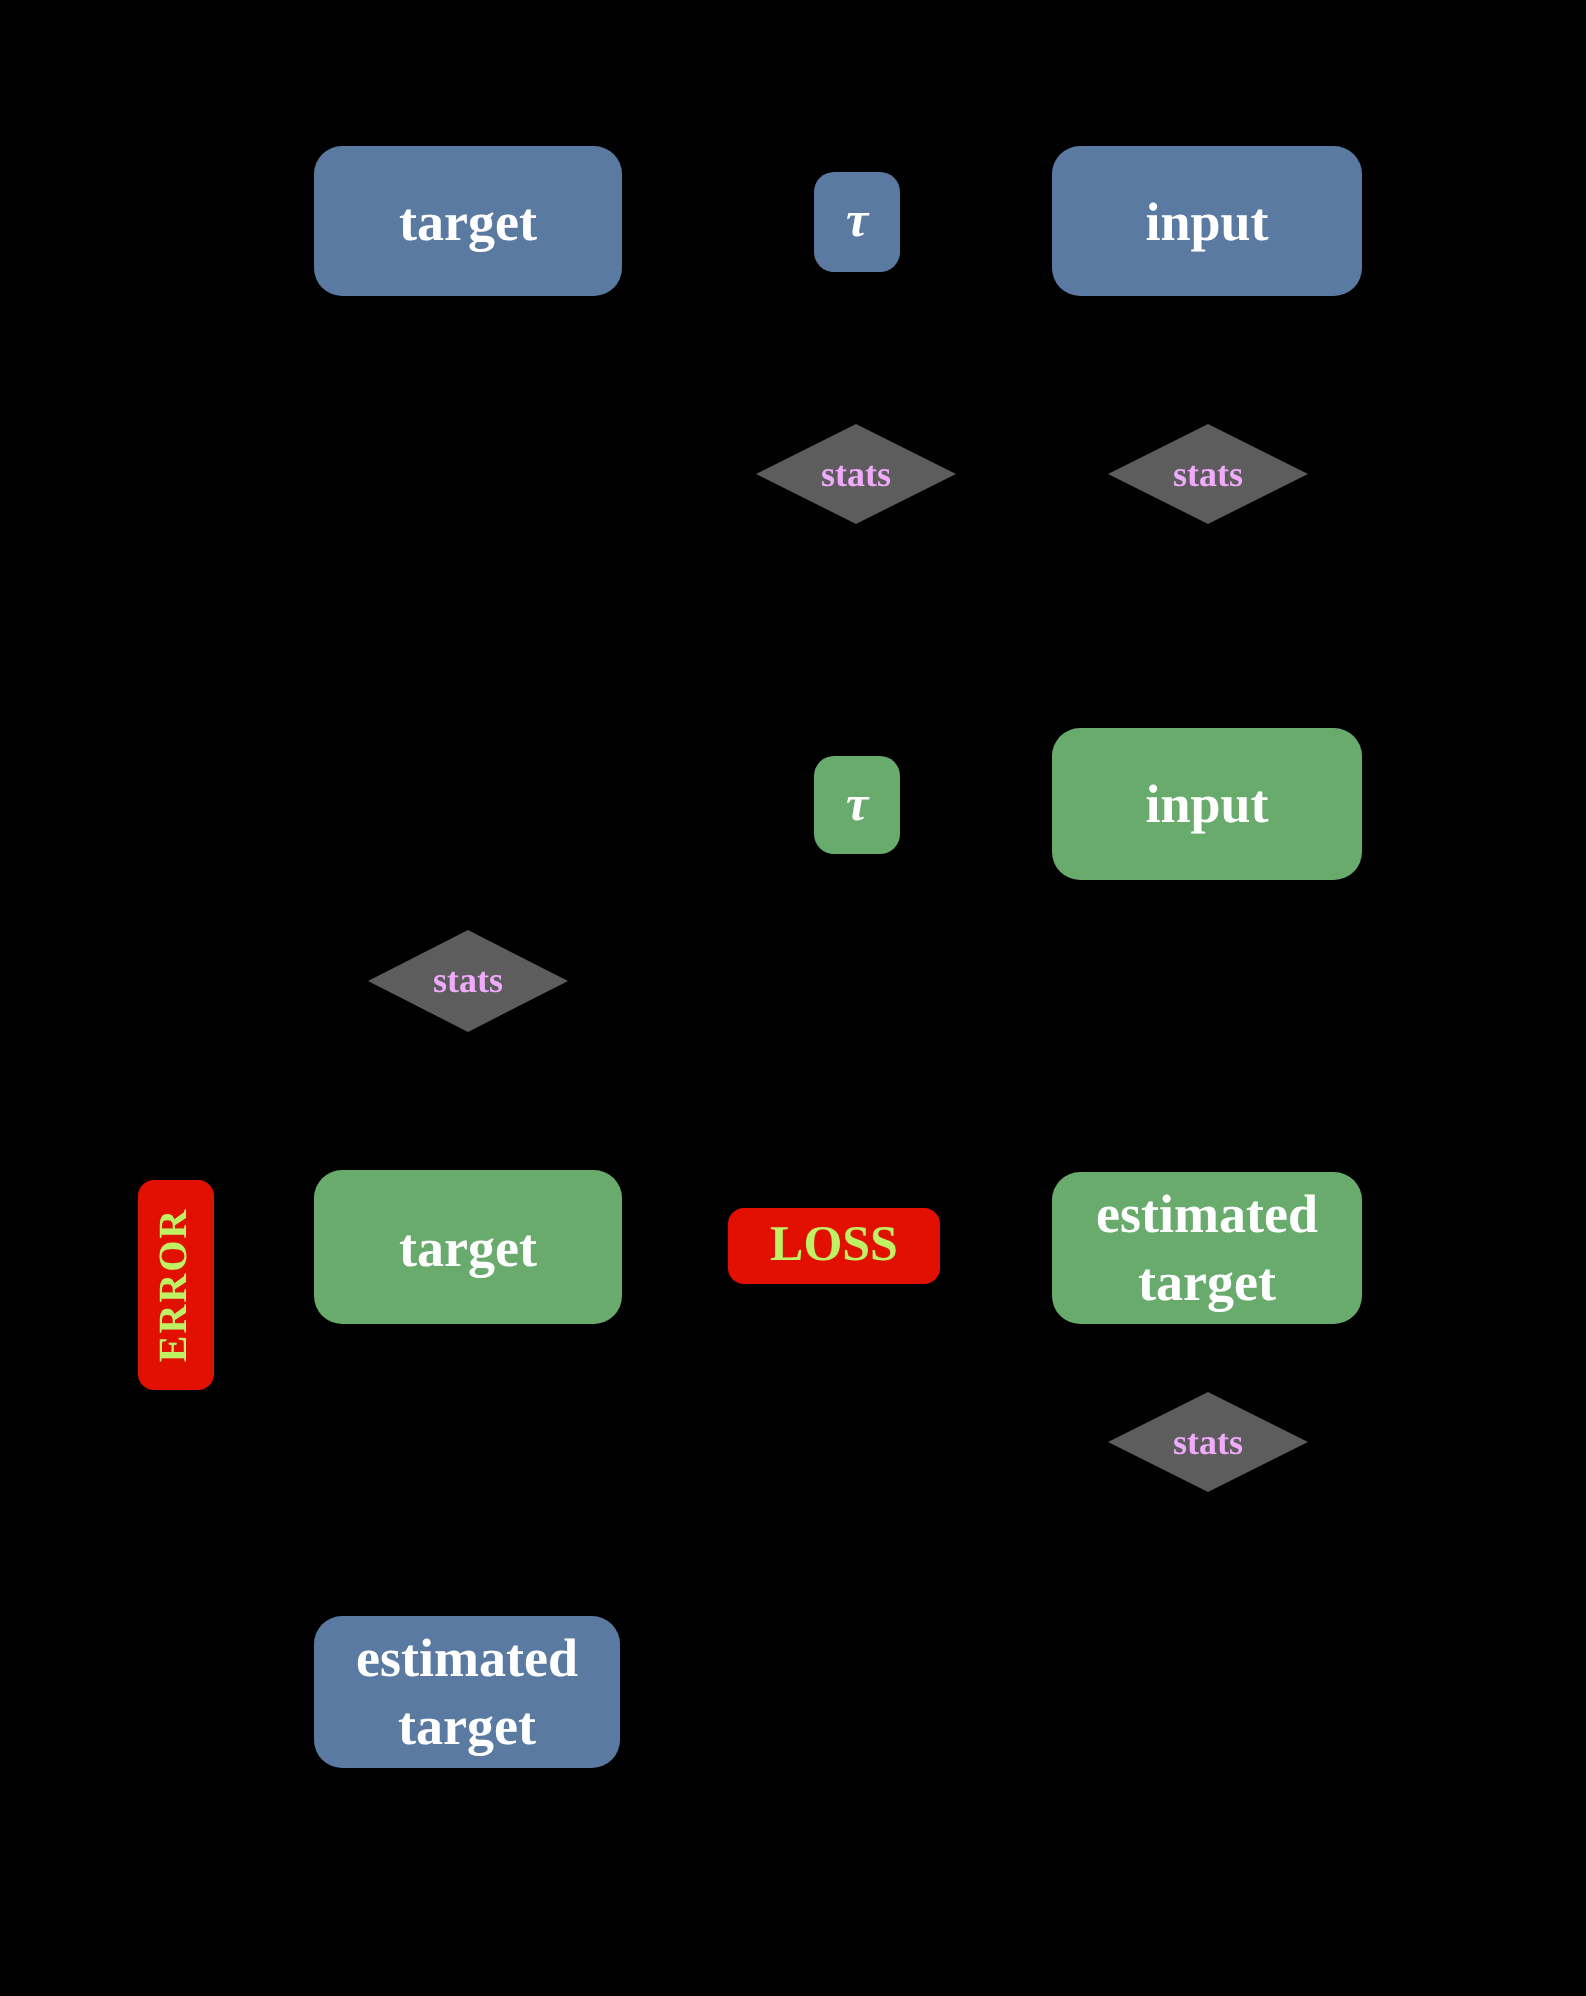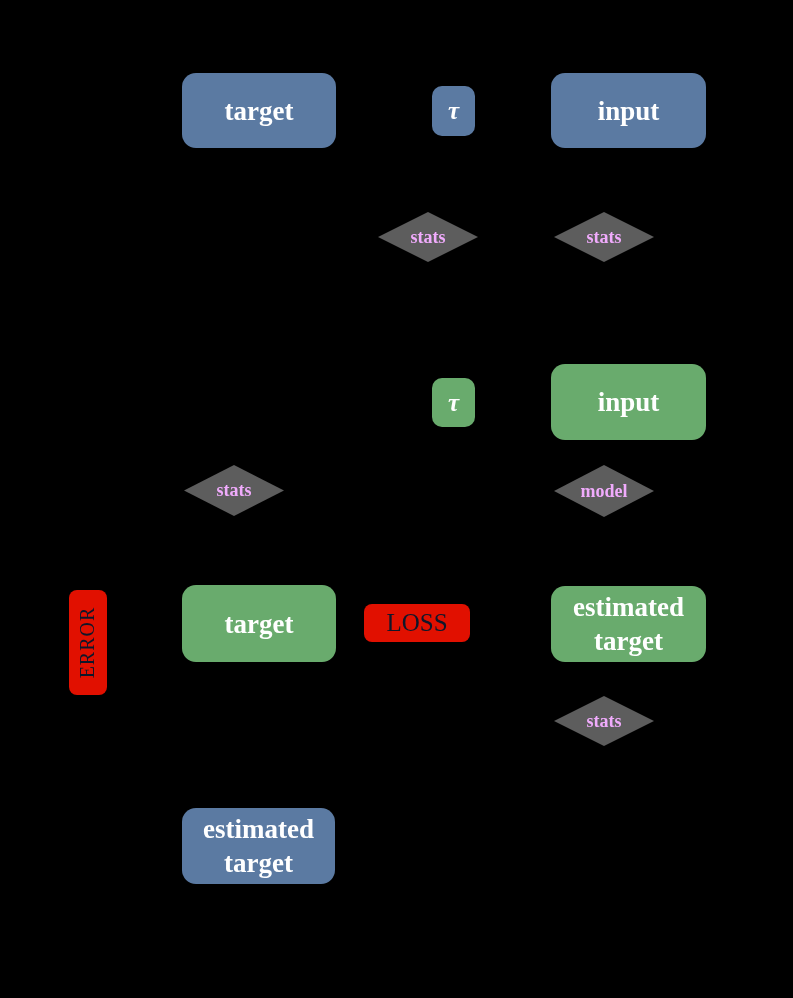--- a/index.html
+++ b/index.html
@@ -20,21 +20,20 @@
     display: flex;
     align-items: center;
     justify-content: center;
     flex-direction: column;
     color: #ffffff;
     font-weight: bold;
     font-size: 27px;
     line-height: 34px;
     border-radius: 14px;
     text-align: center;
-    margin-left: 25px;
   }
   .blue  { background: #5b7aa2; }
   .green { background: #69ab6d; }
   .red   { background: #e11000; }
   .tau {
     border-radius: 10px;
     font-size: 25px;
     font-style: italic;
   }
   .diamond {
@@ -47,22 +46,22 @@
     color: #f0abfc;
     font-weight: bold;
     font-size: 18px;
   }
   .badge {
     position: absolute;
     display: flex;
     align-items: center;
     justify-content: center;
     border-radius: 8px;
-    color: #0f172a;
-    font-weight: normal;
+    color: #bef264;
+    font-weight: bold;
   }
   #loss { left: 364px; top: 604px; width: 106px; height: 38px; font-size: 25px; }
   #error { left: 69px; top: 590px; width: 38px; height: 105px; font-size: 20px; }
   #error .vtext {
     transform: rotate(-90deg);
     white-space: nowrap;
     letter-spacing: 1px;
   }
   
   #target-top   { left: 157px; top: 73px;  width: 154px; height: 75px; }
@@ -109,23 +108,20 @@
   </div>
 
   <div class="box green" id="input-mid">
     <span>input</span>
   </div>
 
   <div class="diamond" id="stats-target">
     <span>stats</span>
   </div>
 
-  <div class="diamond" id="model">
-    <span>model</span>
-  </div>
 
   <div class="box green" id="target-mid">
     <span>target</span>
   </div>
 
   <div class="badge red" id="loss">
     <span>LOSS</span>
   </div>
 
   <div class="badge red" id="error">

